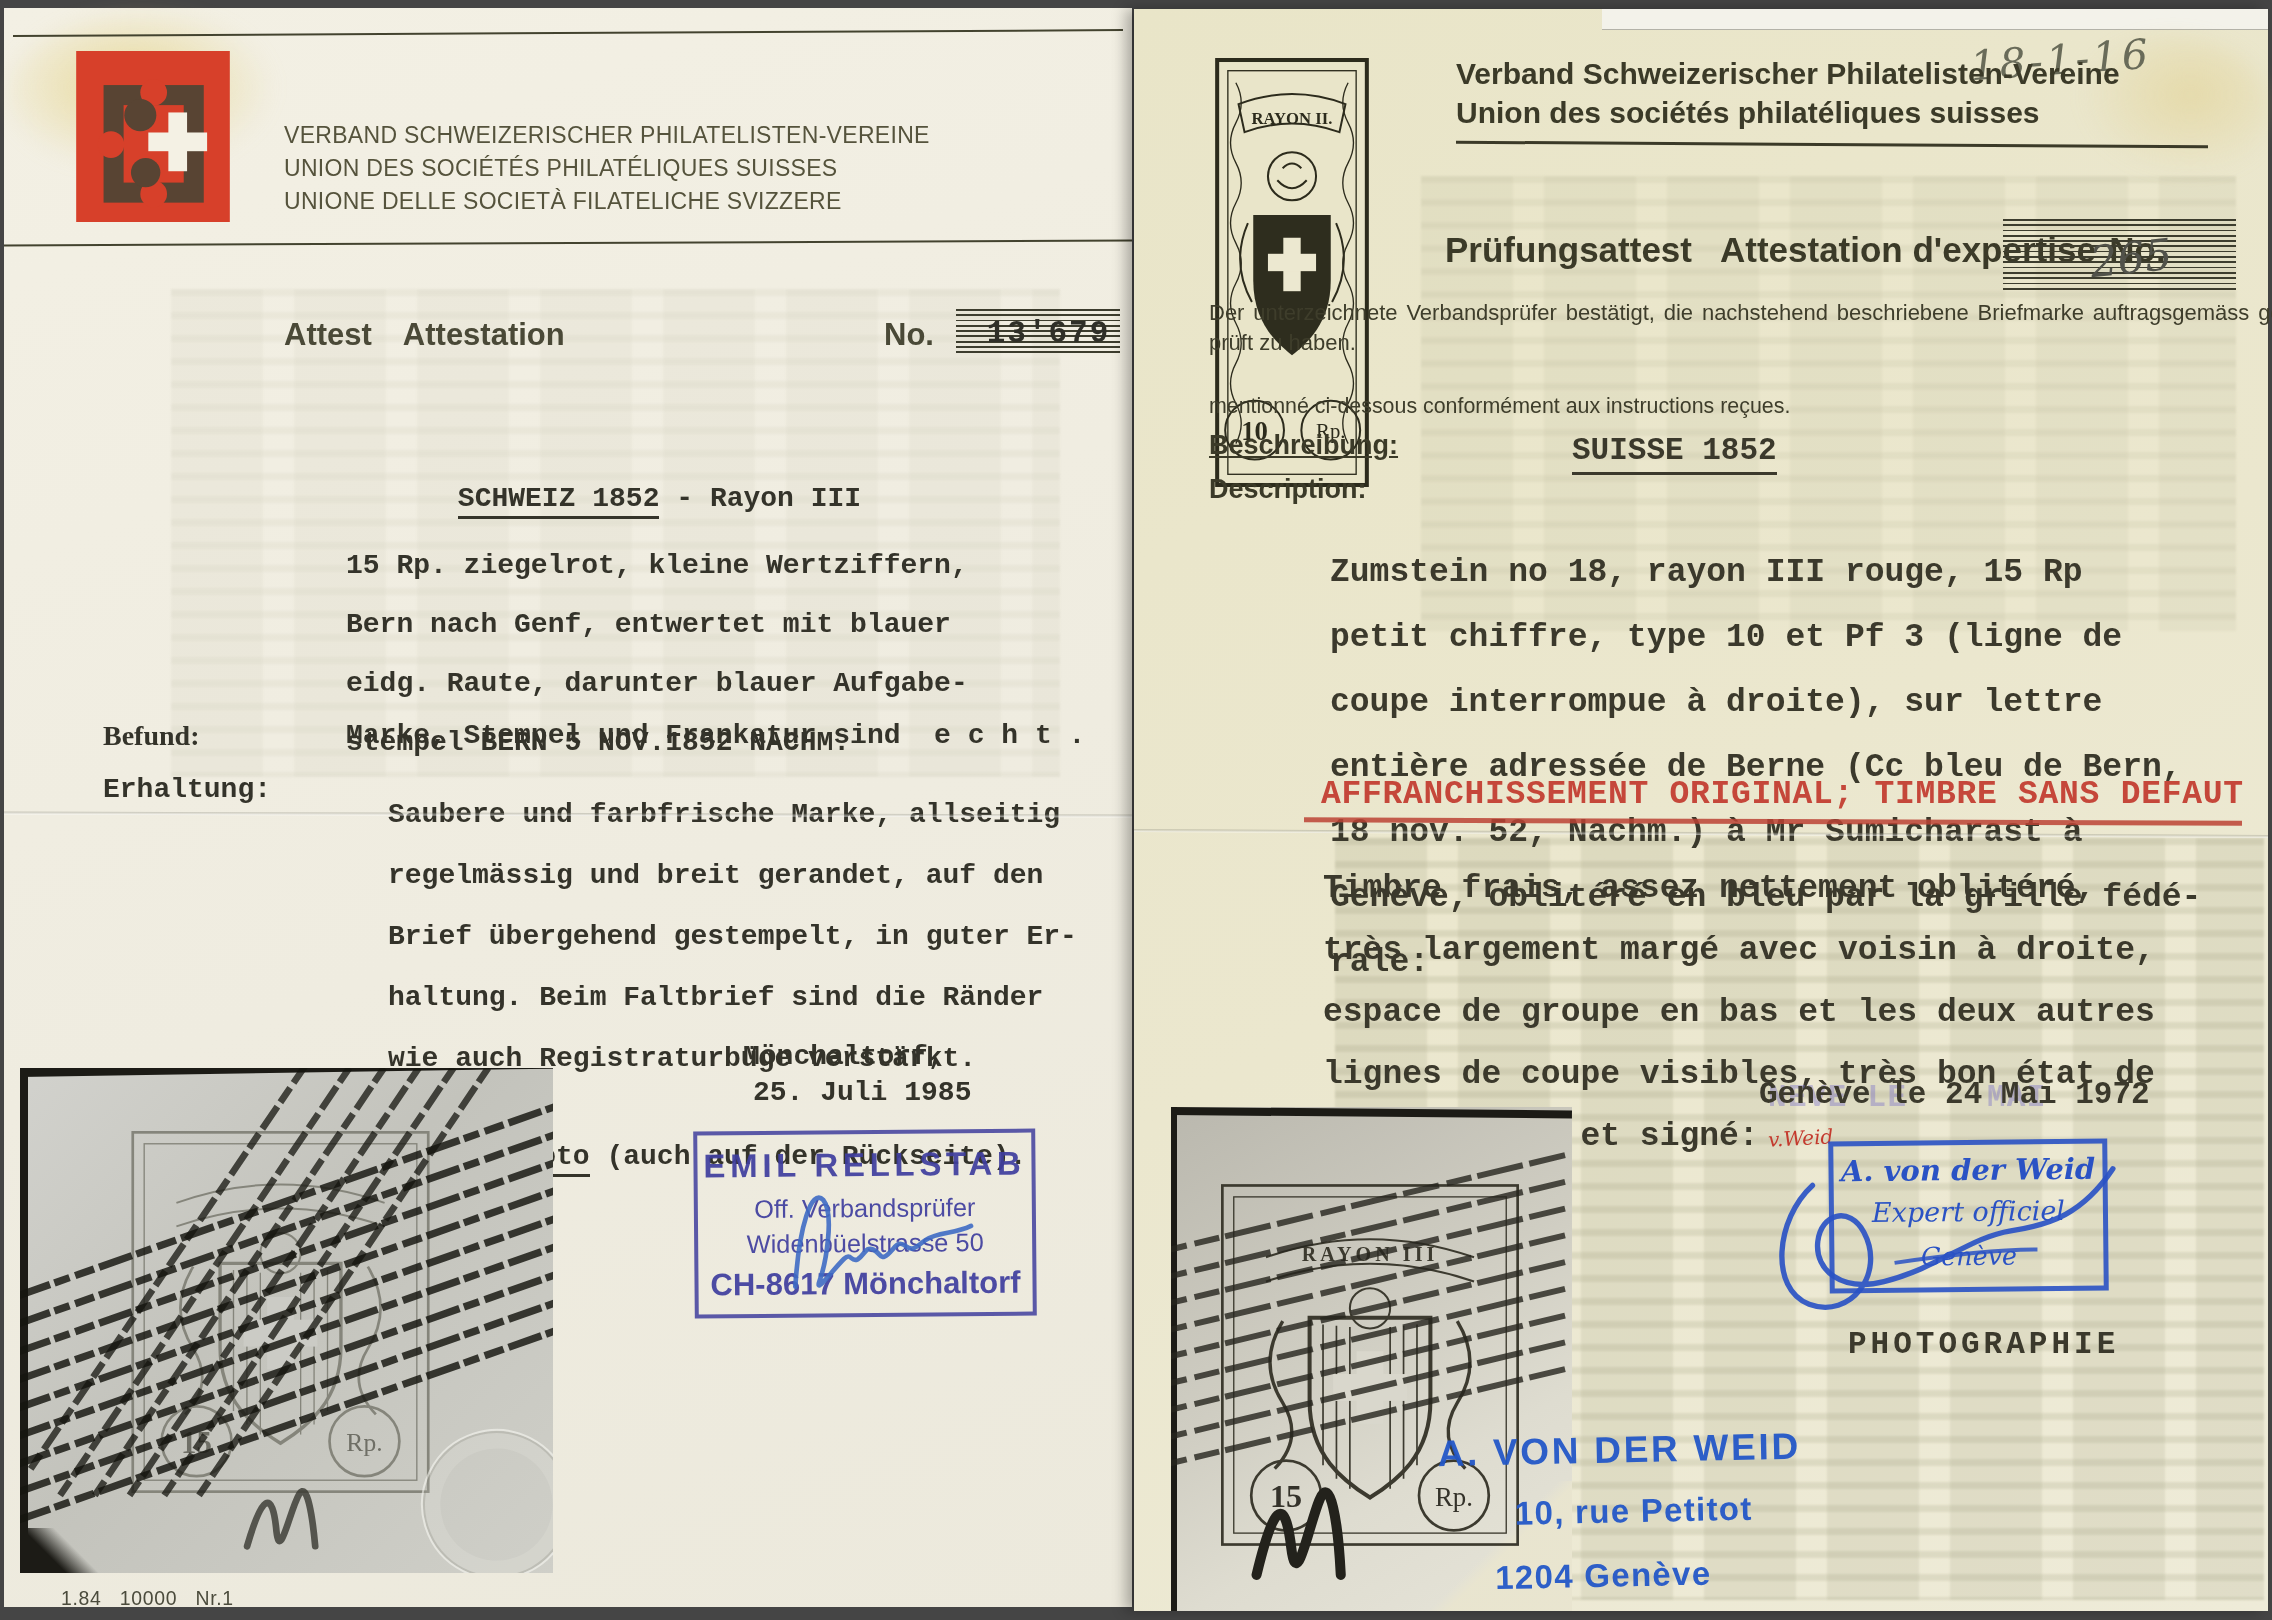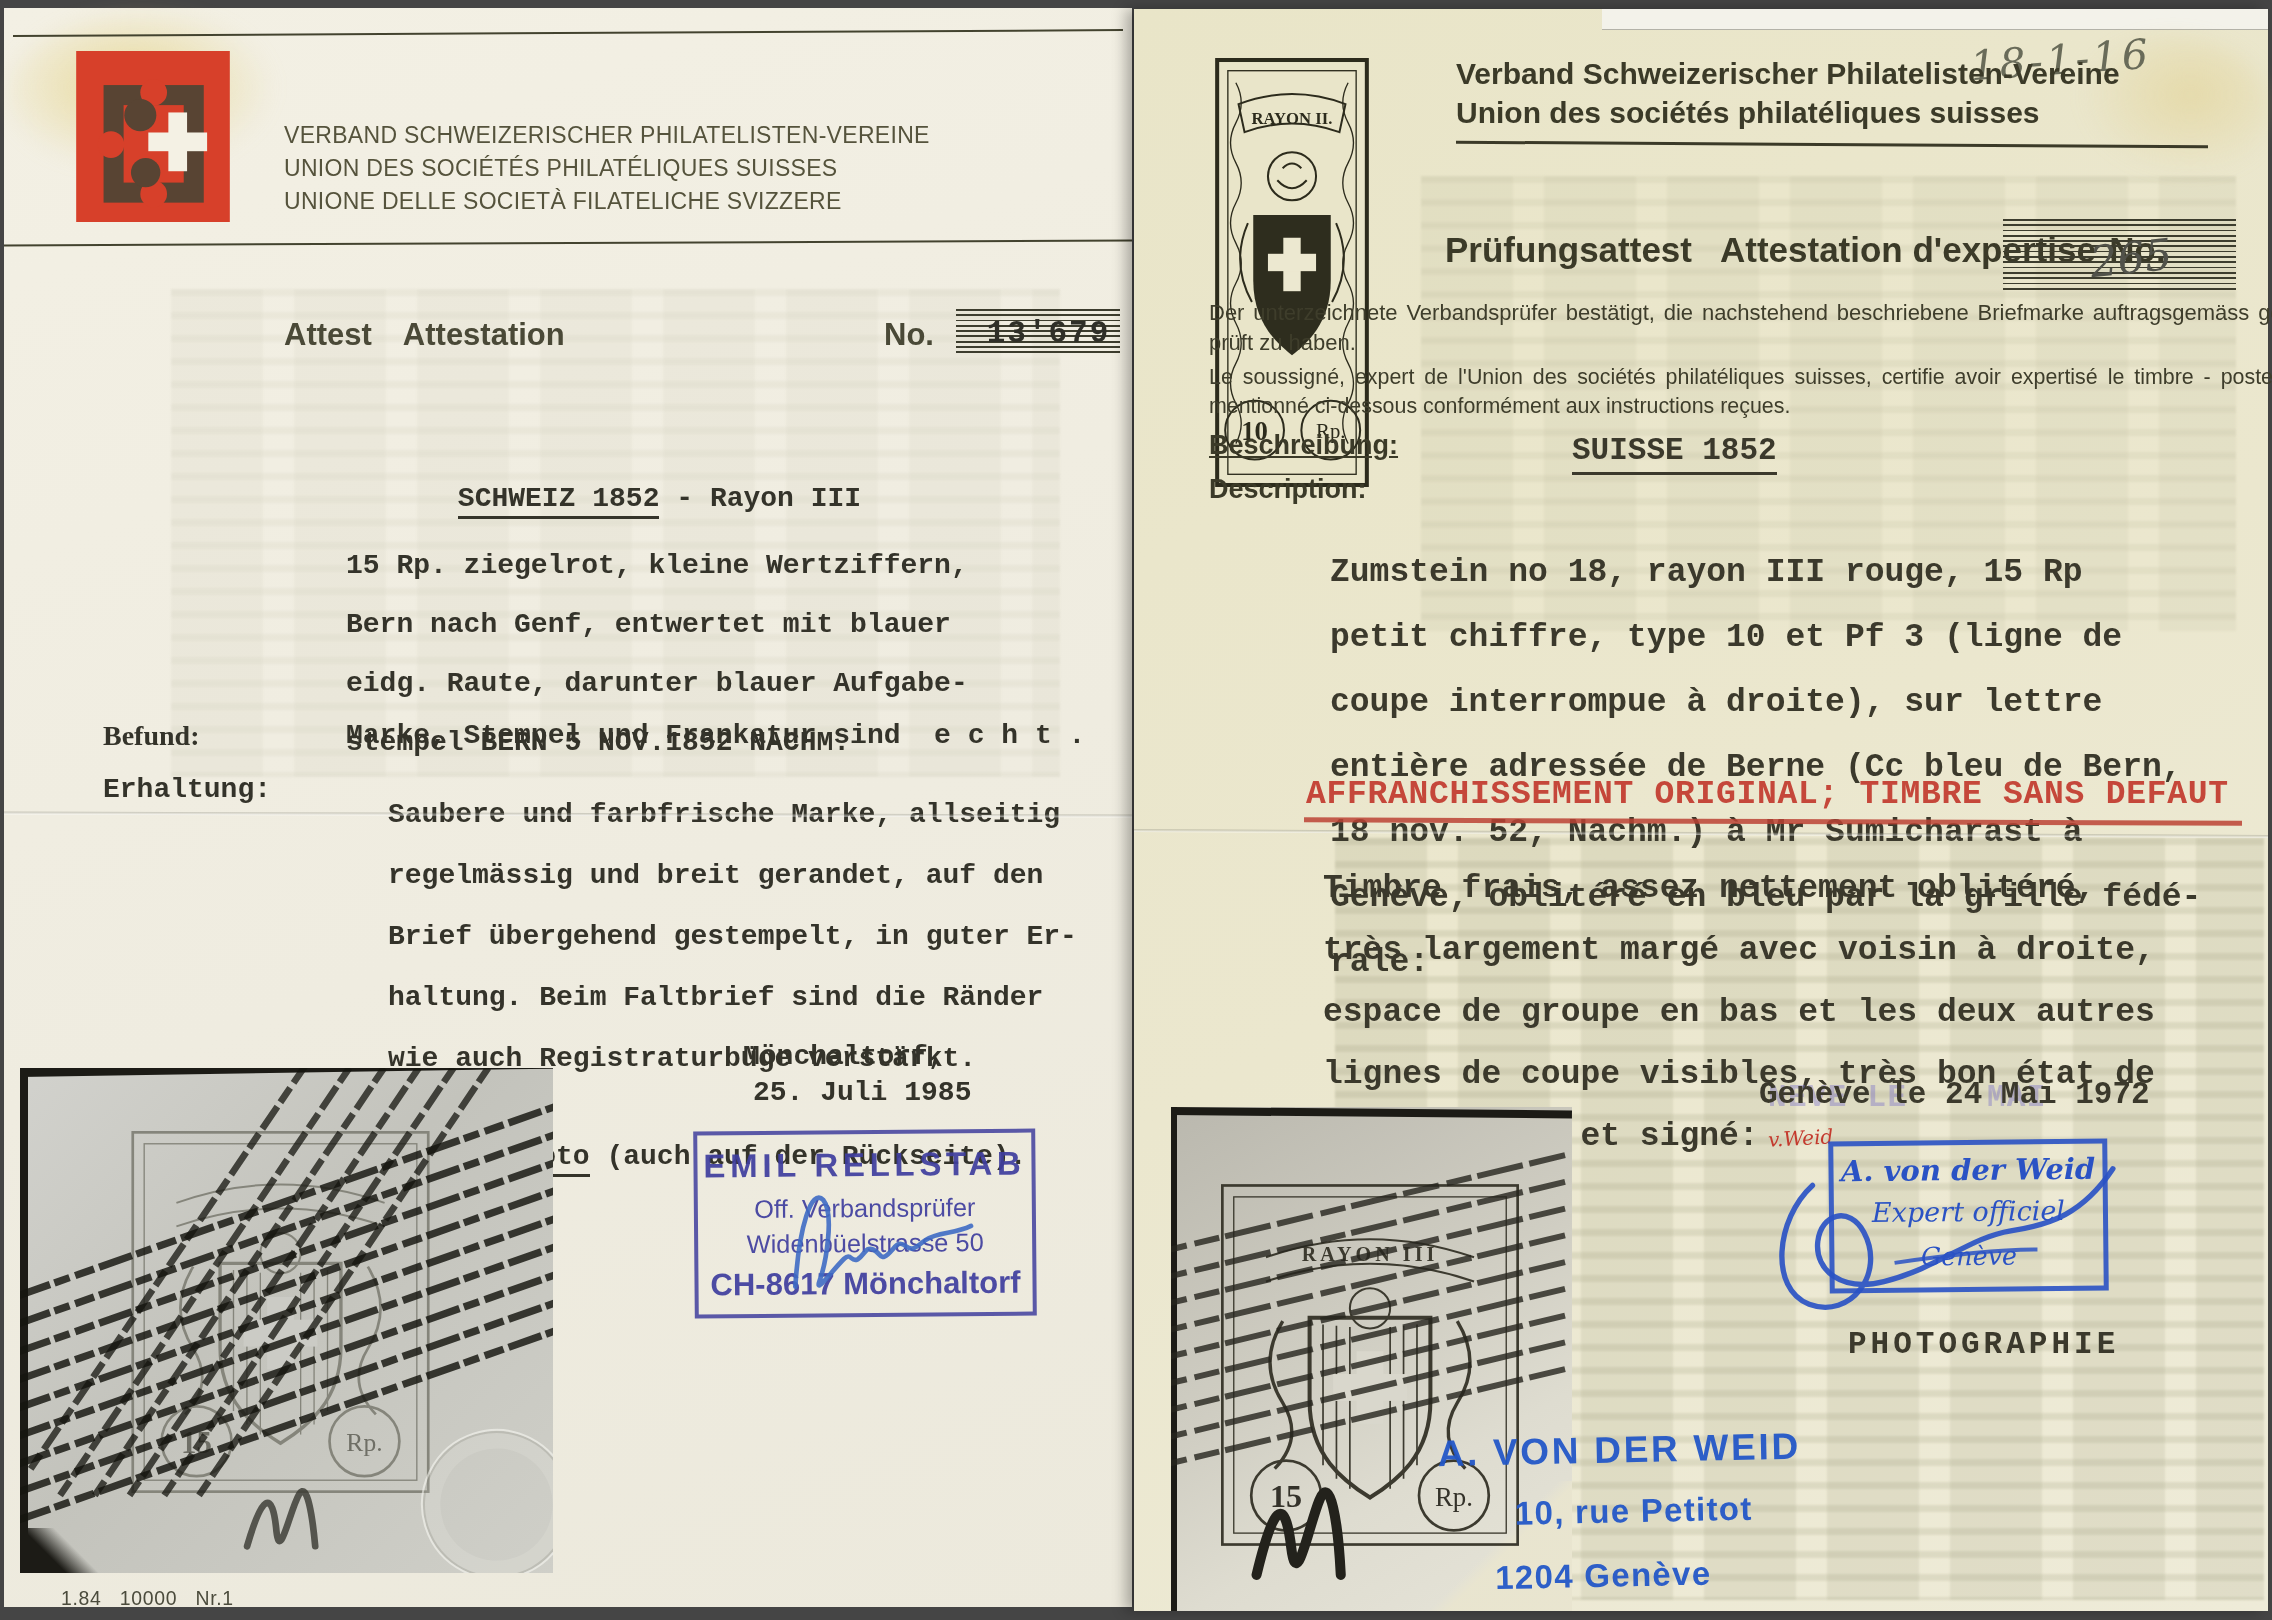--- a/index.html
+++ b/index.html
@@ -25,21 +25,21 @@
       repeating-linear-gradient(90deg, rgba(145,145,110,.17) 0 92px, rgba(0,0,0,0) 92px 123px),
       repeating-linear-gradient(180deg, rgba(145,145,112,.20) 0 7.4px, rgba(0,0,0,0) 7.4px 23px);
     filter:blur(1.3px);}
 
   
   .hatchbox{background:repeating-linear-gradient(180deg,#3d3d2e 0 1.7px, rgba(0,0,0,0) 1.7px 5.3px);}
 
   
   .ink-l{color:#34332a;}
   .ink-r{color:#3b392c;}
-  .red-ink{color:#c5473a;}
+  .red-ink{color:#c5473a;margin-left:15px;}
 
   .exline{line-height:35px;font-size:28px;}
   .exline2{line-height:41px;font-size:33px;}
   .condline{line-height:38px;font-size:33px;}
 
   .uline{border-bottom:3.3px solid #35342a;padding-bottom:2px;}
 
   
   #rellstab-box{border:4.7px solid rgba(64,62,158,.85);color:rgba(64,62,158,.93);
     text-align:center;transform:rotate(-.5deg);}
@@ -248,21 +248,20 @@
 
     <div class="abs sans" style="left:311px;top:221px;font-size:35px;font-weight:bold;color:#3b3a28;">
       <span>Prüfungsattest</span><span style="display:inline-block;width:28px;"></span><span>Attestation d'expertise</span><span style="display:inline-block;width:13.4px;"></span><span>No.</span>
     </div>
     <div class="abs hatchbox" style="left:869px;top:210px;width:233px;height:71px;">
       <div class="abs serifit" style="left:87px;top:13.4px;font-size:43px;color:#51524a;transform:rotate(-6deg);">265</div>
     </div>
 
     <div class="abs sans" style="left:75px;top:291px;font-size:22px;color:#3e3d2b;white-space:nowrap;word-spacing:2.7px;">Der unterzeichnete Verbandsprüfer bestätigt, die nachstehend beschriebene Briefmarke auftragsgemäss ge-</div>
     <div class="abs sans" style="left:75px;top:321px;font-size:22px;color:#3e3d2b;">prüft zu haben.</div>
-    <div class="abs sans" style="left:75px;top:356px;font-size:21.4px;color:#3e3d2b;white-space:nowrap;word-spacing:4px;">Le soussigné, expert de l'Union des sociétés philatéliques suisses, certifie avoir expertisé le timbre - poste</div>
     <div class="abs sans" style="left:75px;top:385px;font-size:21.4px;color:#3e3d2b;">mentionné ci-dessous conformément aux instructions reçues.</div>
 
     <div class="abs sans" style="left:75px;top:421px;font-size:27px;font-weight:bold;color:#3b3a28;text-decoration:underline;">Beschreibung:</div>
     <div class="abs sans" style="left:75px;top:465px;font-size:27px;font-weight:bold;color:#3b3a28;">Description:</div>
 
     <div class="abs mono ink-r" style="left:438px;top:424px;font-size:31px;border-bottom:3.3px solid #3b392c;padding-bottom:4px;">SUISSE 1852</div>
 
     <div class="abs mono ink-r" style="left:196px;top:519px;">
       <div class="exline2">Zumstein no 18, rayon III rouge, 15 Rp</div>
       <div class="exline2">petit chiffre, type 10 et Pf 3 (ligne de</div>

